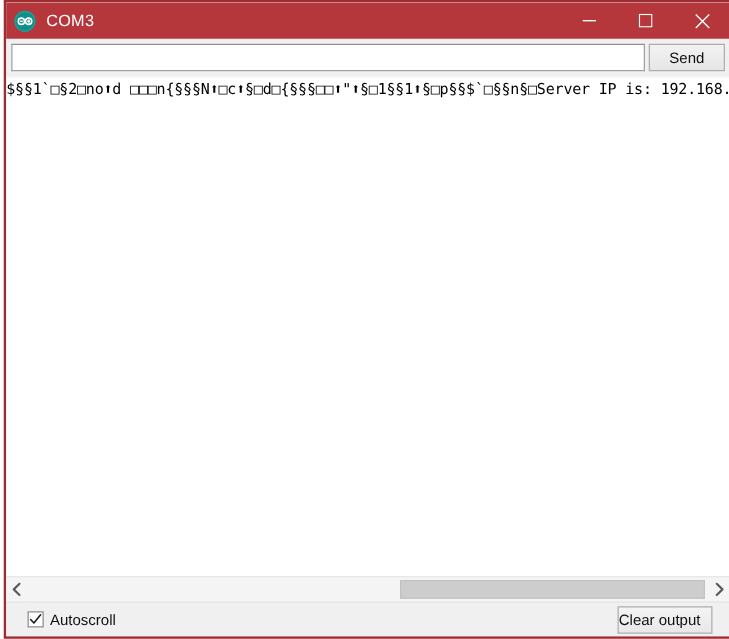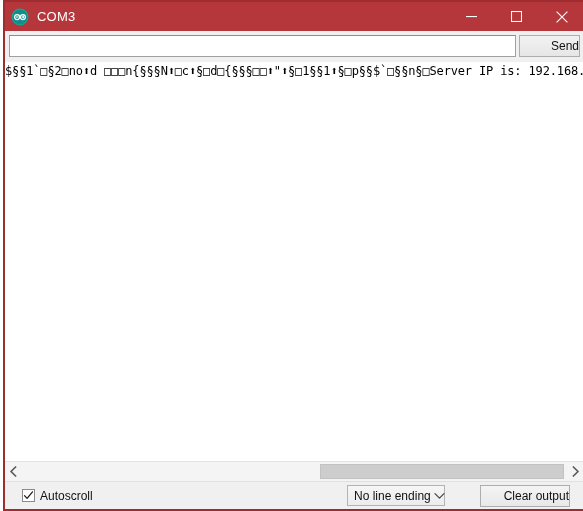--- a/index.html
+++ b/index.html
@@ -97,21 +97,21 @@
     flex: 0 0 61px;
     width: 61px;
     height: 22px;
     box-sizing: border-box;
     border: 1px solid #adadad;
     background: linear-gradient(#f2f2f2, #e6e6e6);
     font-family: "Liberation Sans", sans-serif;
     font-size: 12px;
     color: #111;
     line-height: 20px;
-    text-align: right;
+    text-align: center;
     padding: 0;
     margin-right: 1px;
   }
 
   
   .output-wrap {
     flex: 1 1 auto;
     background: #ffffff;
     position: relative;
     overflow: hidden;
@@ -214,29 +214,29 @@
   .combo.lineend { width: 98px; }
   .combo.baud    { width: 92px; }
   .combo-val { flex: 1 1 auto; }
   .combo-arrow {
     flex: 0 0 18px;
     display: flex;
     align-items: center;
     justify-content: center;
   }
   .clear-btn {
-    width: 90px;
+    width: 76px;
     height: 22px;
     box-sizing: border-box;
     border: 1px solid #adadad;
     background: linear-gradient(#f4f4f4, #e8e8e8);
     font-size: 12px;
     color: #111;
     font-family: "Liberation Sans", sans-serif;
-    text-align: right;
+    text-align: left;
     line-height: 20px;
     margin-right: 2px;
     padding: 0;
     margin-left: 29px;
   }
 </style>
 </head>
 <body>
 
 <div class="window">
@@ -306,26 +306,18 @@
       <span class="checkbox">
         <svg width="11" height="11" viewBox="0 0 11 11">
           <path d="M1.5 5.6 L4.1 8.4 L9.5 1.8" fill="none" stroke="#1b1b1b" stroke-width="1.25" stroke-linecap="round" stroke-linejoin="round"></path>
         </svg>
       </span>
       <span class="cb-label">Autoscroll</span>
     </div>
 
     <div class="spacer"></div>
 
-    <div class="combo lineend">
-      <span class="combo-val">No line ending</span>
-      <span class="combo-arrow">
-        <svg width="11" height="8" viewBox="0 0 11 8">
-          <path d="M1 1.6 L5.5 6.1 L10 1.6" fill="none" stroke="#4a4a4a" stroke-width="1.3" stroke-linecap="round" stroke-linejoin="round"></path>
-        </svg>
-      </span>
-    </div>
 
 
     <button class="clear-btn">Clear output</button>
   </div>
 
 </div>
 
 </body></html>

